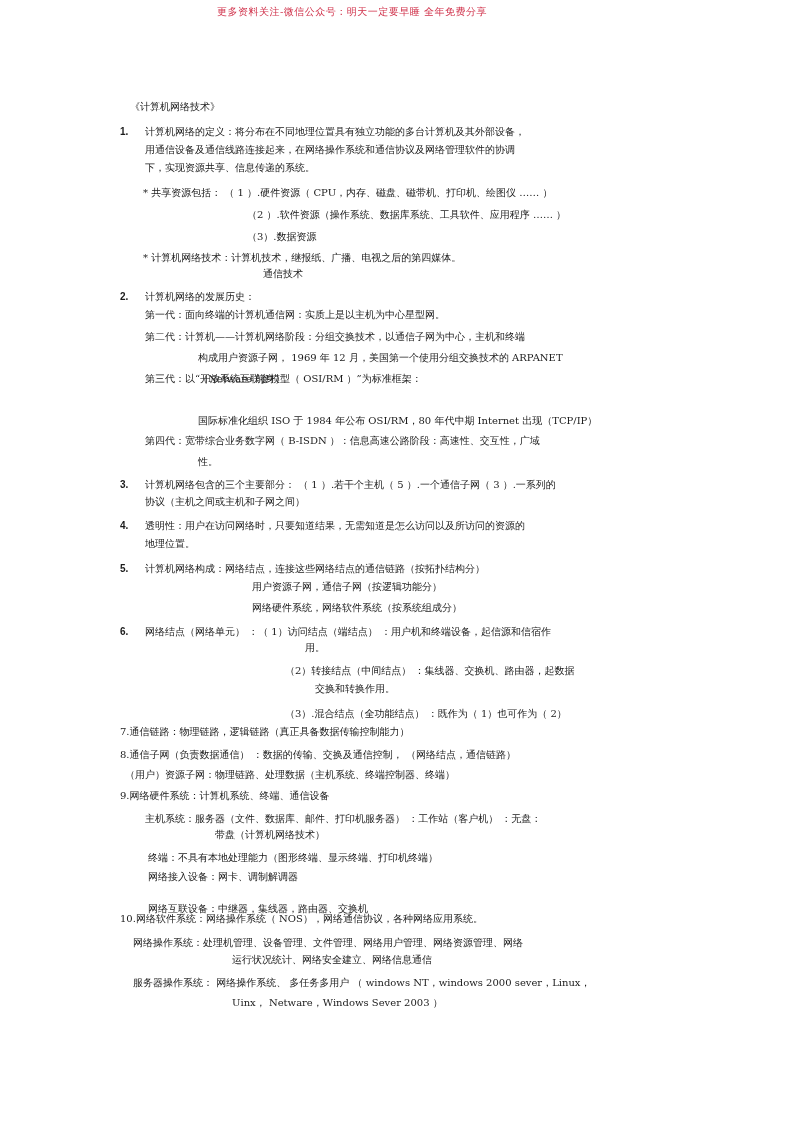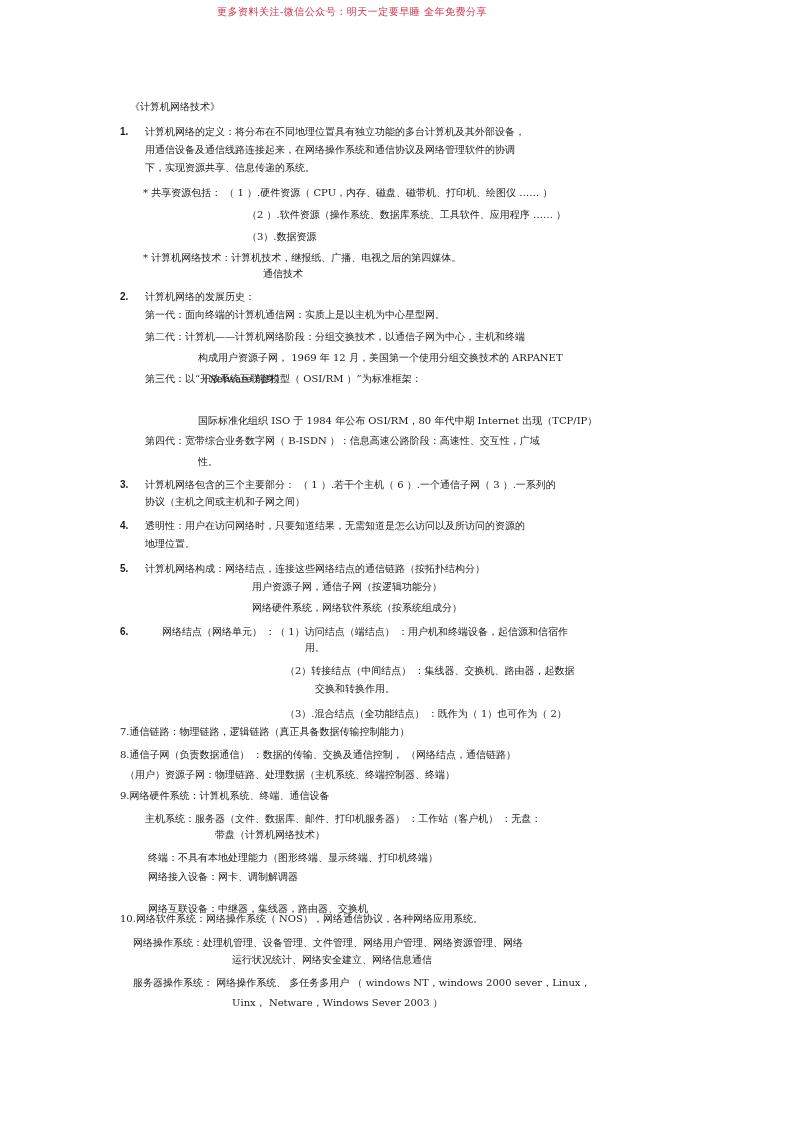--- a/index.html
+++ b/index.html
@@ -30,31 +30,31 @@
     <div class="ln" style="left: 145px; top: 290px;">计算机网络的发展历史：</div>
     <div class="ln" style="left: 145px; top: 308px;">第一代：面向终端的计算机通信网：实质上是以主机为中心星型网。</div>
     <div class="ln" style="left: 145px; top: 330px;">第二代：计算机——计算机网络阶段：分组交换技术，以通信子网为中心，主机和终端</div>
     <div class="ln" style="left: 198px; top: 351px;">构成用户资源子网，    1969 年  12 月，美国第一个使用分组交换技术的       ARPANET</div>
     <div class="ln" style="left: 198px; top: 372px;">（Netware  前身）</div>
     <div class="ln" style="left: 145px; top: 372px;">第三代：以“开放系统互联参模型（       OSI/RM ）”为标准框架：</div>
     <div class="ln" style="left: 198px; top: 414px;">国际标准化组织   ISO 于 1984 年公布  OSI/RM，80 年代中期   Internet 出现（TCP/IP）</div>
     <div class="ln" style="left: 145px; top: 434px;">第四代：宽带综合业务数字网（     B-ISDN ）：信息高速公路阶段：高速性、交互性，广域</div>
     <div class="ln" style="left: 198px; top: 455px;">性。</div>
     <span class="ln num" style="left: 120px; top: 478px;">3.</span>
-    <div class="ln" style="left: 145px; top: 478px;">计算机网络包含的三个主要部分：      （ 1 ）.若干个主机（  6 ）.一个通信子网（  3 ）.一系列的</div>
+    <div class="ln" style="left: 145px; top: 478px;">计算机网络包含的三个主要部分：      （ 1 ）.若干个主机（  5 ）.一个通信子网（  3 ）.一系列的</div>
     <div class="ln" style="left: 145px; top: 495px;">协议（主机之间或主机和子网之间）</div>
     <span class="ln num" style="left: 120px; top: 519px;">4.</span>
     <div class="ln" style="left: 145px; top: 519px;">透明性：用户在访问网络时，只要知道结果，无需知道是怎么访问以及所访问的资源的</div>
     <div class="ln" style="left: 145px; top: 537px;">地理位置。</div>
     <span class="ln num" style="left: 120px; top: 562px;">5.</span>
     <div class="ln" style="left: 145px; top: 562px;">计算机网络构成：网络结点，连接这些网络结点的通信链路（按拓扑结构分）</div>
     <div class="ln" style="left: 252px; top: 580px;">用户资源子网，通信子网（按逻辑功能分）</div>
     <div class="ln" style="left: 252px; top: 601px;">网络硬件系统，网络软件系统（按系统组成分）</div>
     <span class="ln num" style="left: 120px; top: 625px;">6.</span>
-    <div class="ln" style="left: 145px; top: 625px; margin-left: 17px;">网络结点（网络单元）  ：（ 1）访问结点（端结点）  ：用户机和终端设备，起信源和信宿作</div>
+    <div class="ln" style="left: 145px; top: 625px;">网络结点（网络单元）  ：（ 1）访问结点（端结点）  ：用户机和终端设备，起信源和信宿作</div>
     <div class="ln" style="left: 305px; top: 641px;">用。</div>
     <div class="ln" style="left: 285px; top: 664px;">（2）转接结点（中间结点）   ：集线器、交换机、路由器，起数据</div>
     <div class="ln" style="left: 315px; top: 682px;">交换和转换作用。</div>
     <div class="ln" style="left: 285px; top: 707px;">（3）.混合结点（全功能结点）   ：既作为（  1）也可作为（   2）</div>
     <div class="ln" style="left: 120px; top: 725px;">7.通信链路：物理链路，逻辑链路（真正具备数据传输控制能力）</div>
     <div class="ln" style="left: 120px; top: 748px;">8.通信子网（负责数据通信）   ：数据的传输、交换及通信控制，     （网络结点，通信链路）</div>
     <div class="ln" style="left: 125px; top: 768px;">（用户）资源子网：物理链路、处理数据（主机系统、终端控制器、终端）</div>
     <div class="ln" style="left: 120px; top: 789px;">9.网络硬件系统：计算机系统、终端、通信设备</div>
     <div class="ln" style="left: 145px; top: 812px;">主机系统：服务器（文件、数据库、邮件、打印机服务器）       ：工作站（客户机） ：无盘：</div>
     <div class="ln" style="left: 215px; top: 828px;">带盘（计算机网络技术）</div>

